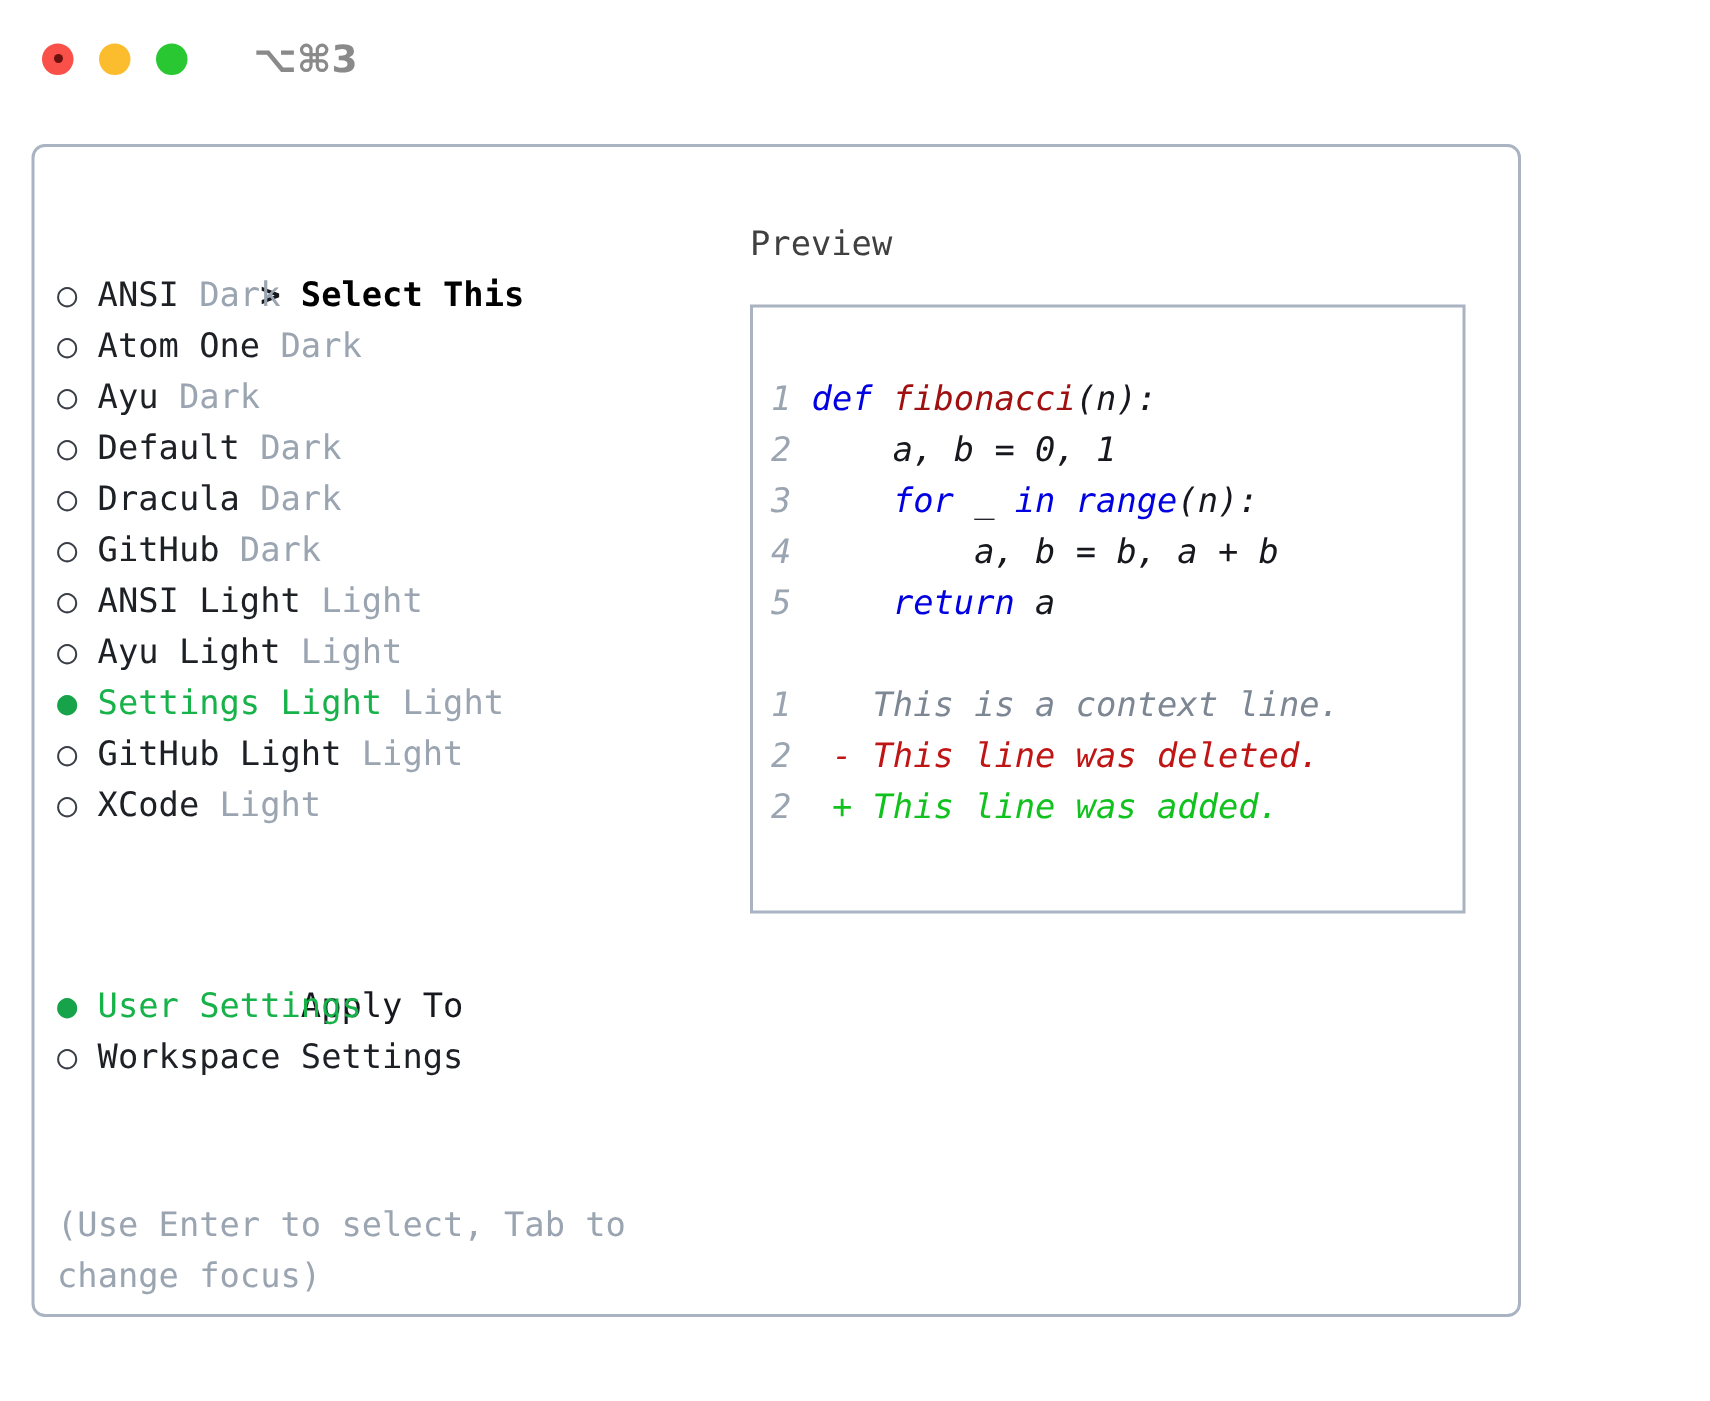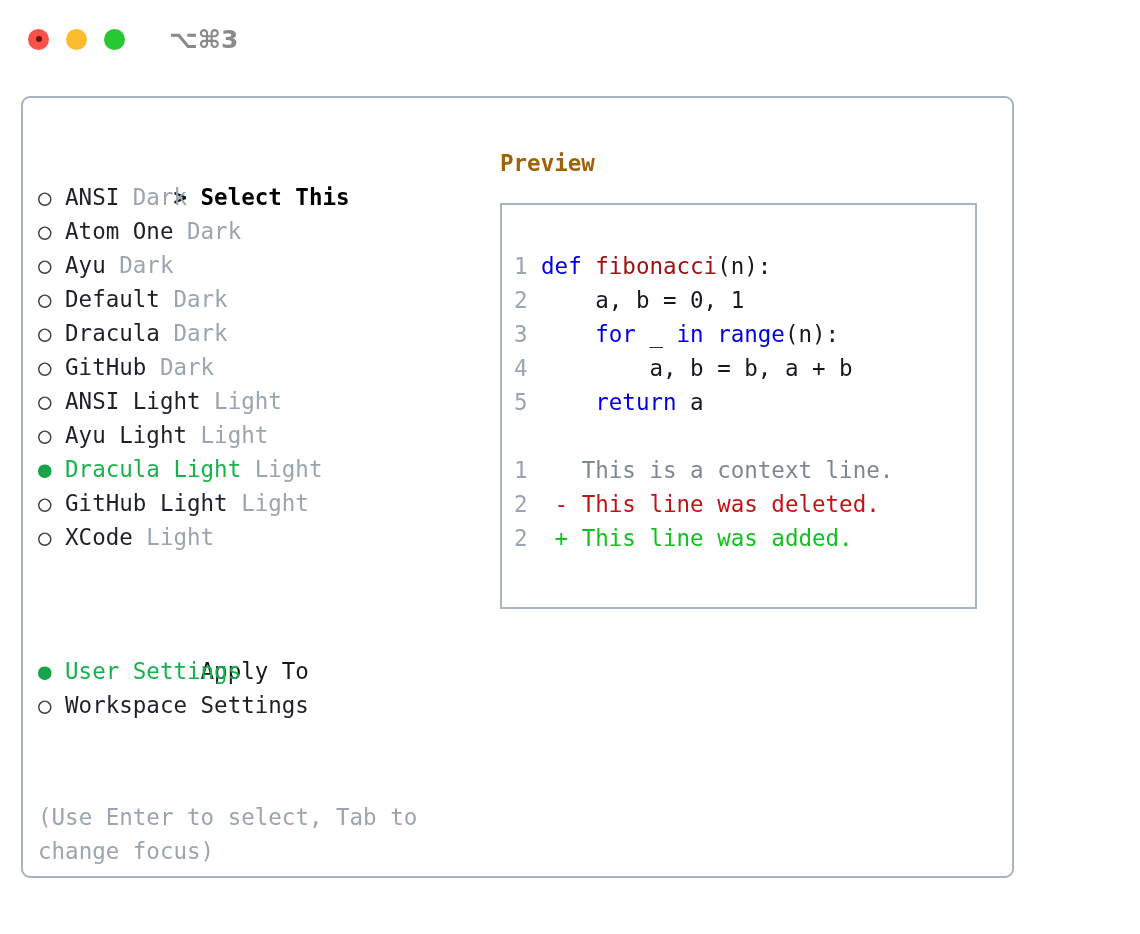--- a/index.html
+++ b/index.html
@@ -134,31 +134,32 @@
   
   #right-col {
     position: absolute;
     left: 477px;
     top: 48px;
     width: 490px;
   }
   #preview-title {
     font-size: 22.5px;
     line-height: 34px;
-    font-weight: bold;
-    color: #a16207;
+    font-weight: normal;
+    color: #404040;
   }
   #preview-box {
     margin-top: 23px;
     width: 477px;
     height: 406px;
     border: 2px solid #a9b3c1;
     box-sizing: border-box;
     background: #ffffff;
     position: relative;
+    font-style: italic;
   }
   #code {
     position: absolute;
     left: 12px;
     top: 44px;
     font-size: 22.5px;
     line-height: 34px;
     white-space: pre;
   }
   .codeline { height: 34px; }
@@ -200,21 +201,21 @@
         </div>
         <div id="theme-list">
             <div class="row"><span class="bullet">○ </span><span class="item-label">ANSI</span><span class="tag"> Dark</span></div>
             <div class="row"><span class="bullet">○ </span><span class="item-label">Atom One</span><span class="tag"> Dark</span></div>
             <div class="row"><span class="bullet">○ </span><span class="item-label">Ayu</span><span class="tag"> Dark</span></div>
             <div class="row"><span class="bullet">○ </span><span class="item-label">Default</span><span class="tag"> Dark</span></div>
             <div class="row"><span class="bullet">○ </span><span class="item-label">Dracula</span><span class="tag"> Dark</span></div>
             <div class="row"><span class="bullet">○ </span><span class="item-label">GitHub</span><span class="tag"> Dark</span></div>
             <div class="row"><span class="bullet">○ </span><span class="item-label">ANSI Light</span><span class="tag"> Light</span></div>
             <div class="row"><span class="bullet">○ </span><span class="item-label">Ayu Light</span><span class="tag"> Light</span></div>
-            <div class="row selected"><span class="bullet sel">● </span><span class="item-label">Dracula Light</span><span class="tag"> Light</span></div>
+            <div class="row selected"><span class="bullet sel">● </span><span class="item-label">Settings Light</span><span class="tag"> Light</span></div>
             <div class="row"><span class="bullet">○ </span><span class="item-label">GitHub Light</span><span class="tag"> Light</span></div>
             <div class="row"><span class="bullet">○ </span><span class="item-label">XCode</span><span class="tag"> Light</span></div>
           </div>
       </div>
 
       <div id="apply-block">
         <div class="row">
           <span class="prefix">  </span><span>Apply To</span>
         </div>
         <div id="apply-list">

